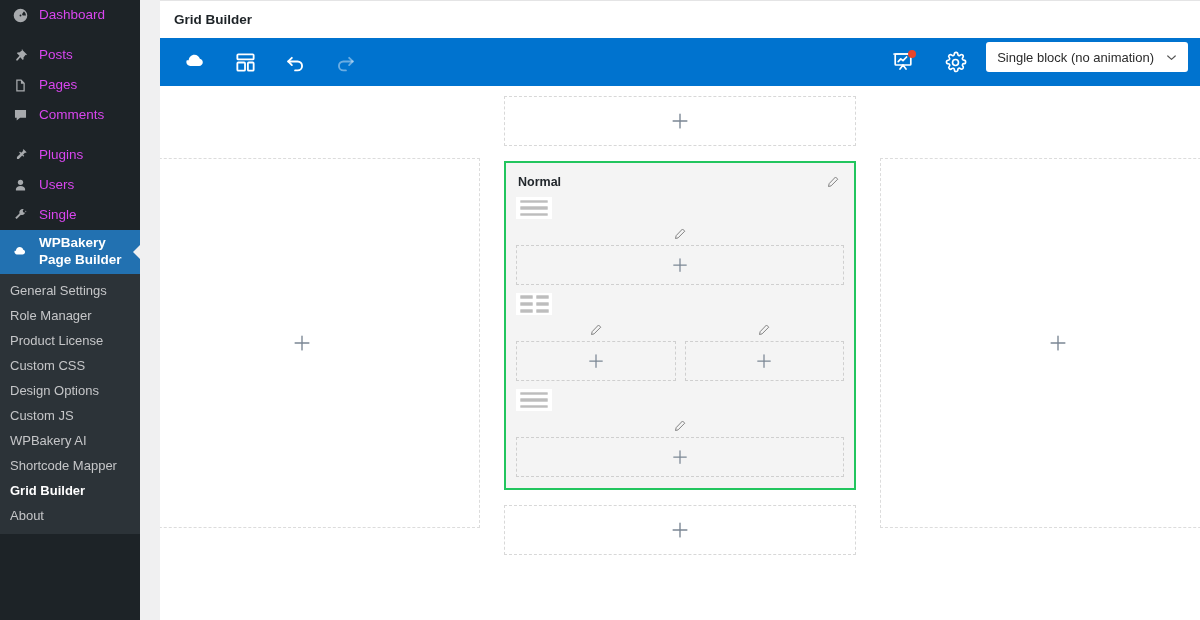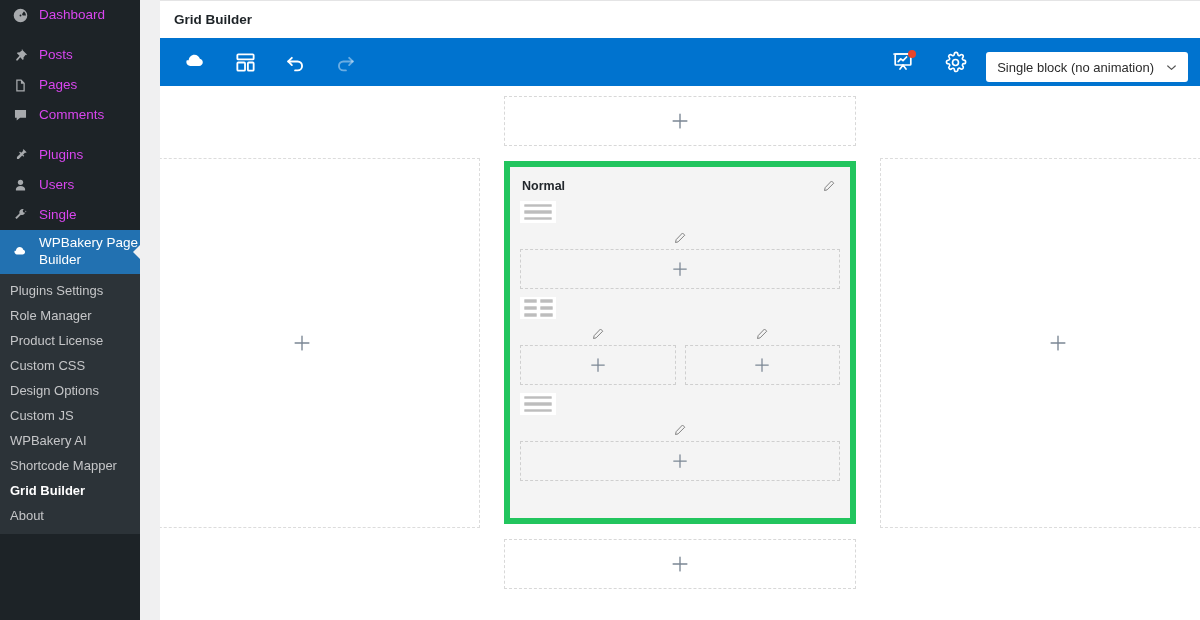--- a/index.html
+++ b/index.html
@@ -40,21 +40,21 @@
   }
   .menu-item .mi-ico svg { display:block; }
   .menu-gap { height: 10px; }
 
   .menu-item.active {
     background: #2271b1;
     color: #fff;
     height: 44px;
     align-items: center;
     padding-left: 10px;
-    font-weight: 400;
+    font-weight: 700;
   }
   .menu-item.active .mi-ico { color:#fff; }
   .menu-item.active .mi-label { line-height: 1.25; }
   .menu-item.active::after {
     content: "";
     position: absolute;
     right: -1px; top: 50%;
     transform: translateY(-50%);
     border-top: 8px solid transparent;
     border-bottom: 8px solid transparent;
@@ -92,21 +92,21 @@
 
   
   .gb-toolbar {
     background: #0073cf;
     height: 48px;
     display: flex; align-items: center;
     padding: 0 12px 0 14px;
     gap: 0;
   }
   .tb-left { display: flex; align-items: center; gap: 8px; }
-  .tb-right { display: flex; align-items: flex-end; gap: 10px; margin-left: auto; }
+  .tb-right { display: flex; align-items: flex-start; gap: 10px; margin-left: auto; }
   .tb-btn {
     width: 42px; height: 40px;
     display: flex; align-items: center; justify-content: center;
     cursor: pointer; position: relative;
     color: #fff;
   }
   .tb-btn svg { display: block; }
   .tb-btn.dim { color: rgba(255,255,255,0.42); }
   .badge-dot {
     position: absolute;
@@ -175,22 +175,22 @@
   }
   .drop-zone {
     border: 1px dashed #d8d8d8;
     background: #fff;
     height: 50px;
     display: flex; align-items: center; justify-content: center;
     cursor: pointer;
   }
   .section-block {
     background: #f4f4f4;
-    border: 6px solid #22c55e;
-    padding: 8px 10px 29px 10px;
+    border: 2px solid #22c55e;
+    padding: 8px 10px 3px 10px;
     position: relative;
   }
   .section-head {
     display: flex; align-items: center;
     justify-content: space-between;
     padding: 2px 2px 6px 2px;
   }
   .section-label {
     font-size: 12.5px; font-weight: bold; color: #23282d;
   }
@@ -324,21 +324,21 @@
   <div class="menu-item active">
     <span class="mi-ico">
       <svg width="18" height="18" viewBox="0 0 20 20" fill="currentColor">
           <path d="M5.5 8.6c0-2.3 1.9-4.1 4.2-4.1 1.9 0 3.4 1.2 3.9 2.9 1.2.3 2 1.3 2 2.6 0 1.5-1.2 2.7-2.7 2.7H6.6c-1.6 0-2.8-1.3-2.8-2.9 0-.5.1-.9.3-1.3.4.1.9.1 1.4.1z"></path>
         </svg>
     </span>
     <span class="mi-label">WPBakery Page Builder</span>
   </div>
 
   <div class="submenu">
-    <div class="sub-item">Plugins Settings</div>
+    <div class="sub-item">General Settings</div>
     <div class="sub-item">Role Manager</div>
     <div class="sub-item">Product License</div>
     <div class="sub-item">Custom CSS</div>
     <div class="sub-item">Design Options</div>
     <div class="sub-item">Custom JS</div>
     <div class="sub-item">WPBakery AI</div>
     <div class="sub-item">Shortcode Mapper</div>
     <div class="sub-item current">Grid Builder</div>
     <div class="sub-item">About</div>
   </div>

